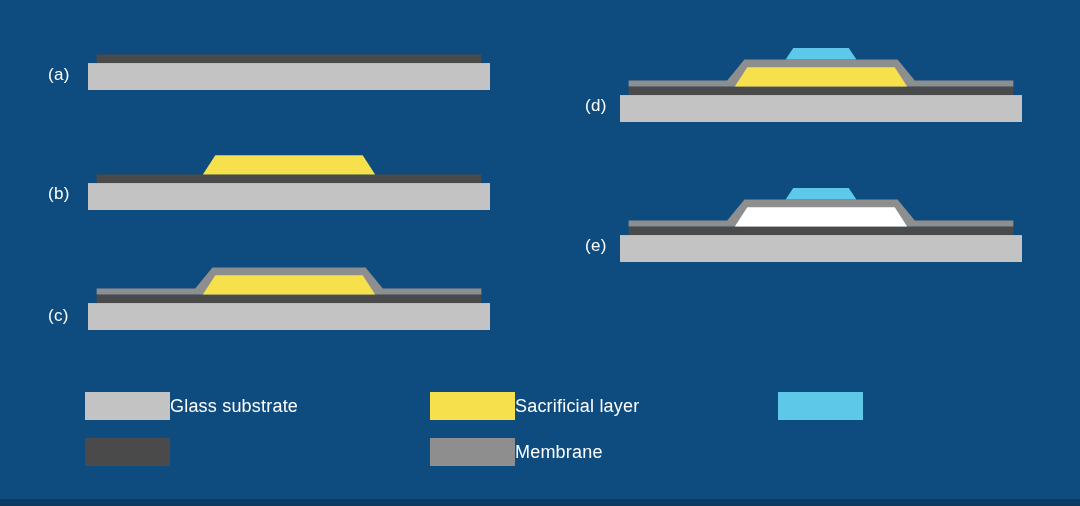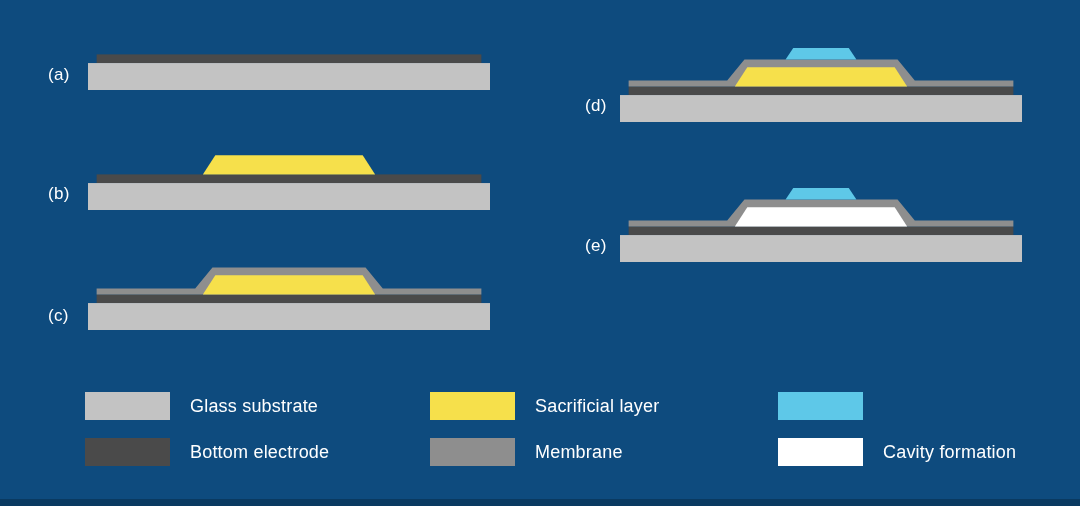--- a/index.html
+++ b/index.html
@@ -15,21 +15,20 @@
     position: absolute;
     color: #ffffff;
     font-size: 17px;
     letter-spacing: 0.3px;
   }
   .step-svg { position: absolute; }
   .legend-item {
     position: absolute;
     display: flex;
     align-items: center;
-    gap: 20px;
   }
   .legend-label {
     color: #ffffff;
     font-size: 18px;
     letter-spacing: 0.2px;
     white-space: nowrap;
   }
   .bottom-bar {
     position: absolute;
     left: 0; bottom: 0;
@@ -85,21 +84,20 @@
     <svg width="85" height="28">
       <rect x="0" y="0" width="85" height="28" fill="#c3c3c3"></rect>
     </svg>
     <span class="legend-label">Glass substrate</span>
   </div>
 
   <div class="legend-item" style="left:85px; top:438px">
     <svg width="85" height="28">
       <rect x="0" y="0" width="85" height="28" fill="#4a4a4a"></rect>
     </svg>
-    <span class="legend-label">Bottom electrode</span>
   </div>
 
   <div class="legend-item" style="left:430px; top:438px">
     <svg width="85" height="28">
       <rect x="0" y="0" width="85" height="28" fill="#8e8e8e"></rect>
     </svg>
     <span class="legend-label">Membrane</span>
   </div>
 
   <div class="legend-item" style="left:430px; top:392px">
@@ -108,22 +106,16 @@
     </svg>
     <span class="legend-label">Sacrificial layer</span>
   </div>
 
   <div class="legend-item" style="left:778px; top:392px">
     <svg width="85" height="28">
       <rect x="0" y="0" width="85" height="28" fill="#5ec8e8"></rect>
     </svg>
   </div>
 
-  <div class="legend-item" style="left:778px; top:438px">
-    <svg width="85" height="28">
-      <rect x="0" y="0" width="85" height="28" fill="#ffffff"></rect>
-    </svg>
-    <span class="legend-label">Cavity formation</span>
-  </div>
 
   <div class="bottom-bar" style="background-color: rgb(10, 58, 97);"></div>
 
 </div>
 
 </body></html>

